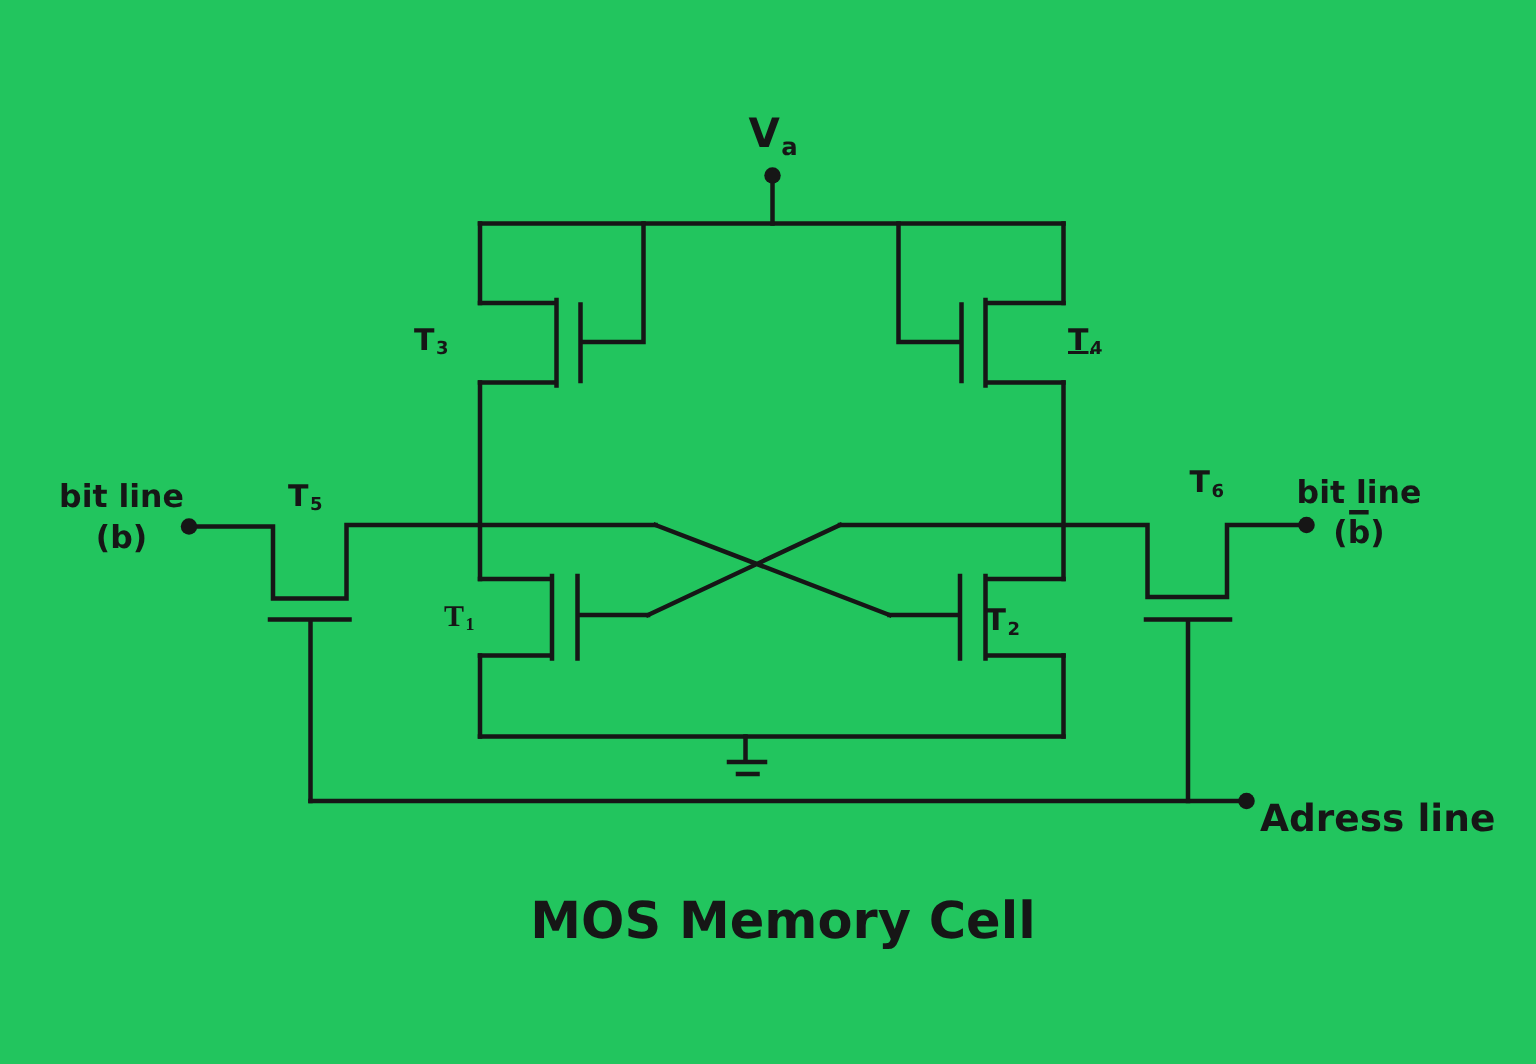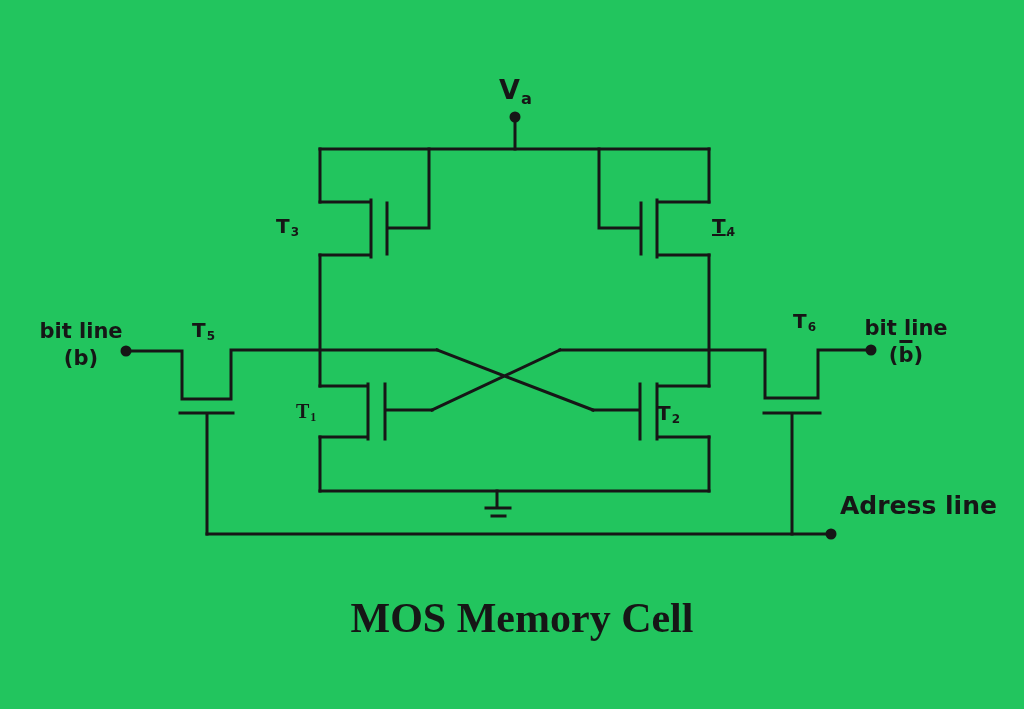--- a/index.html
+++ b/index.html
@@ -51,25 +51,24 @@
     text-align: center;
     transform: translateX(-50%);
     line-height: 27px;
   }
   .address-label { font-size: 25px; }
   .title-label {
     position: absolute;
     left: 522px;
     top: 594px;
     transform: translateX(-50%);
-    font-size: 42px;
+    font-size: 34px;
     font-weight: 700;
     color: #161616;
     white-space: nowrap;
-    font-family: Liberation Serif, serif;
   }
   .overbar {
     position: relative;
     display: inline-block;
   }
   .overbar::before {
     content: "";
     position: absolute;
     left: 1px;
     right: 1px;
@@ -152,17 +151,17 @@
   <div class="lbl bit-label" style="left:81px; top:318px;">
     <div>bit line</div>
     <div><span>(</span><span>b</span><span>)</span></div>
   </div>
 
   <div class="lbl bit-label" style="left:906px; top:315px;">
     <div>bit line</div>
     <div><span>(</span><span class="overbar">b</span><span>)</span></div>
   </div>
 
-  <div class="lbl address-label" style="left:840px; top:492px;">Adress line</div>
+  <div class="lbl address-label" style="left:840px; top:532px;">Adress line</div>
 
   <div class="title-label">MOS Memory Cell</div>
 
 </div>
 
 </body></html>

